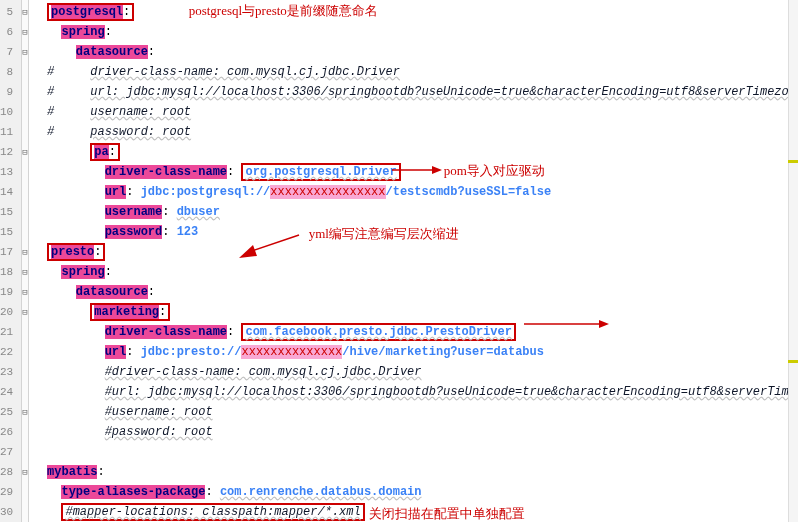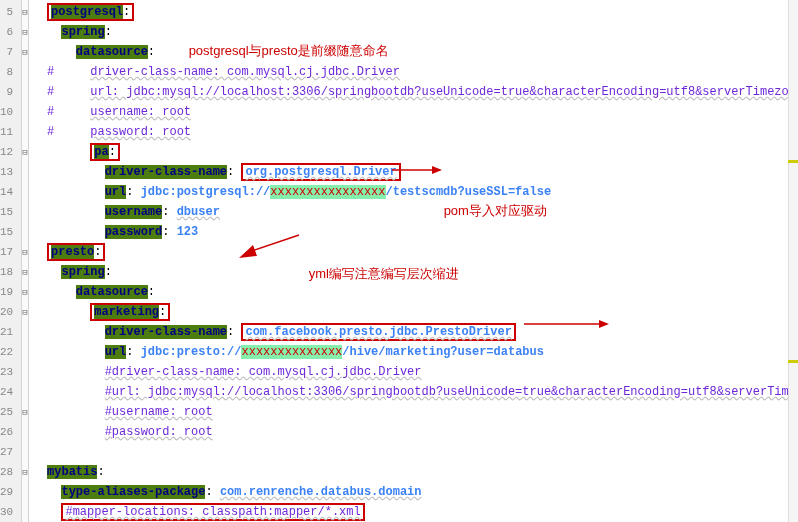--- a/index.html
+++ b/index.html
@@ -5,33 +5,33 @@
 * { margin: 0; padding: 0; box-sizing: border-box; }
 body { font-family: "Courier New", monospace; font-size: 12px; background: #fff; width: 798px; height: 522px; overflow: hidden; position: relative; }
 .editor { display: flex; height: 100%; }
 .gutter { width: 32px; background: #f0f0f0; border-right: 1px solid #d4d4d4; text-align: right; padding-top: 2px; color: #888; user-select: none; }
 .gutter .ln { height: 20px; line-height: 20px; padding-right: 8px; font-size: 11px; }
 .fold { width: 14px; background: #fafafa; border-right: 1px solid #d4d4d4; padding-top: 2px; }
 .fold .f { height: 20px; display: flex; align-items: center; justify-content: center; font-size: 9px; color: #666; cursor: pointer; }
 .code { flex: 1; padding-top: 2px; position: relative; }
 .line { height: 20px; line-height: 20px; white-space: pre; padding-left: 4px; }
 .key { color: #000080; font-weight: bold; }
-.hl { background: #4d7c0f; }
+.hl { background: #ec4899; }
 .val { color: #3b82f6; font-weight: bold; }
-.comment { color: #6d28d9; }
+.comment { color: #0f172a; font-style: italic; }
 .wavy { text-decoration: underline wavy #c0c0c0; }
 .boxed { border: 2px solid #cc0000; padding: 0 2px; }
-.anno { position: absolute; color: #cc0000; font-family: Liberation Sans, sans-serif; font-size: 13px; white-space: nowrap; margin-top: 40px; }
+.anno { position: absolute; color: #cc0000; font-family: Liberation Serif, serif; font-size: 13px; white-space: nowrap; }
 .arrow { position: absolute; pointer-events: none; }
 .arrow svg { overflow: visible; }
 .arrow line, .arrow path { stroke: #cc0000; stroke-width: 1.5; fill: none; }
 .arrow polygon { fill: #cc0000; }
 .scroll-marker { position: absolute; right: 0; top: 0; width: 10px; height: 100%; background: #f5f5f5; border-left: 1px solid #ddd; }
 .marker { position: absolute; right: 0; width: 10px; height: 3px; background: #cccc00; }
-.redacted { background: #86efac; color: #cc0000; }
+.redacted { background: #f9a8d4; color: #cc0000; }
 </style>
 </head>
 <body>
 
 <div class="editor">
   <div class="gutter">
     <div class="ln">5</div>
     <div class="ln">6</div>
     <div class="ln">7</div>
     <div class="ln">8</div>

